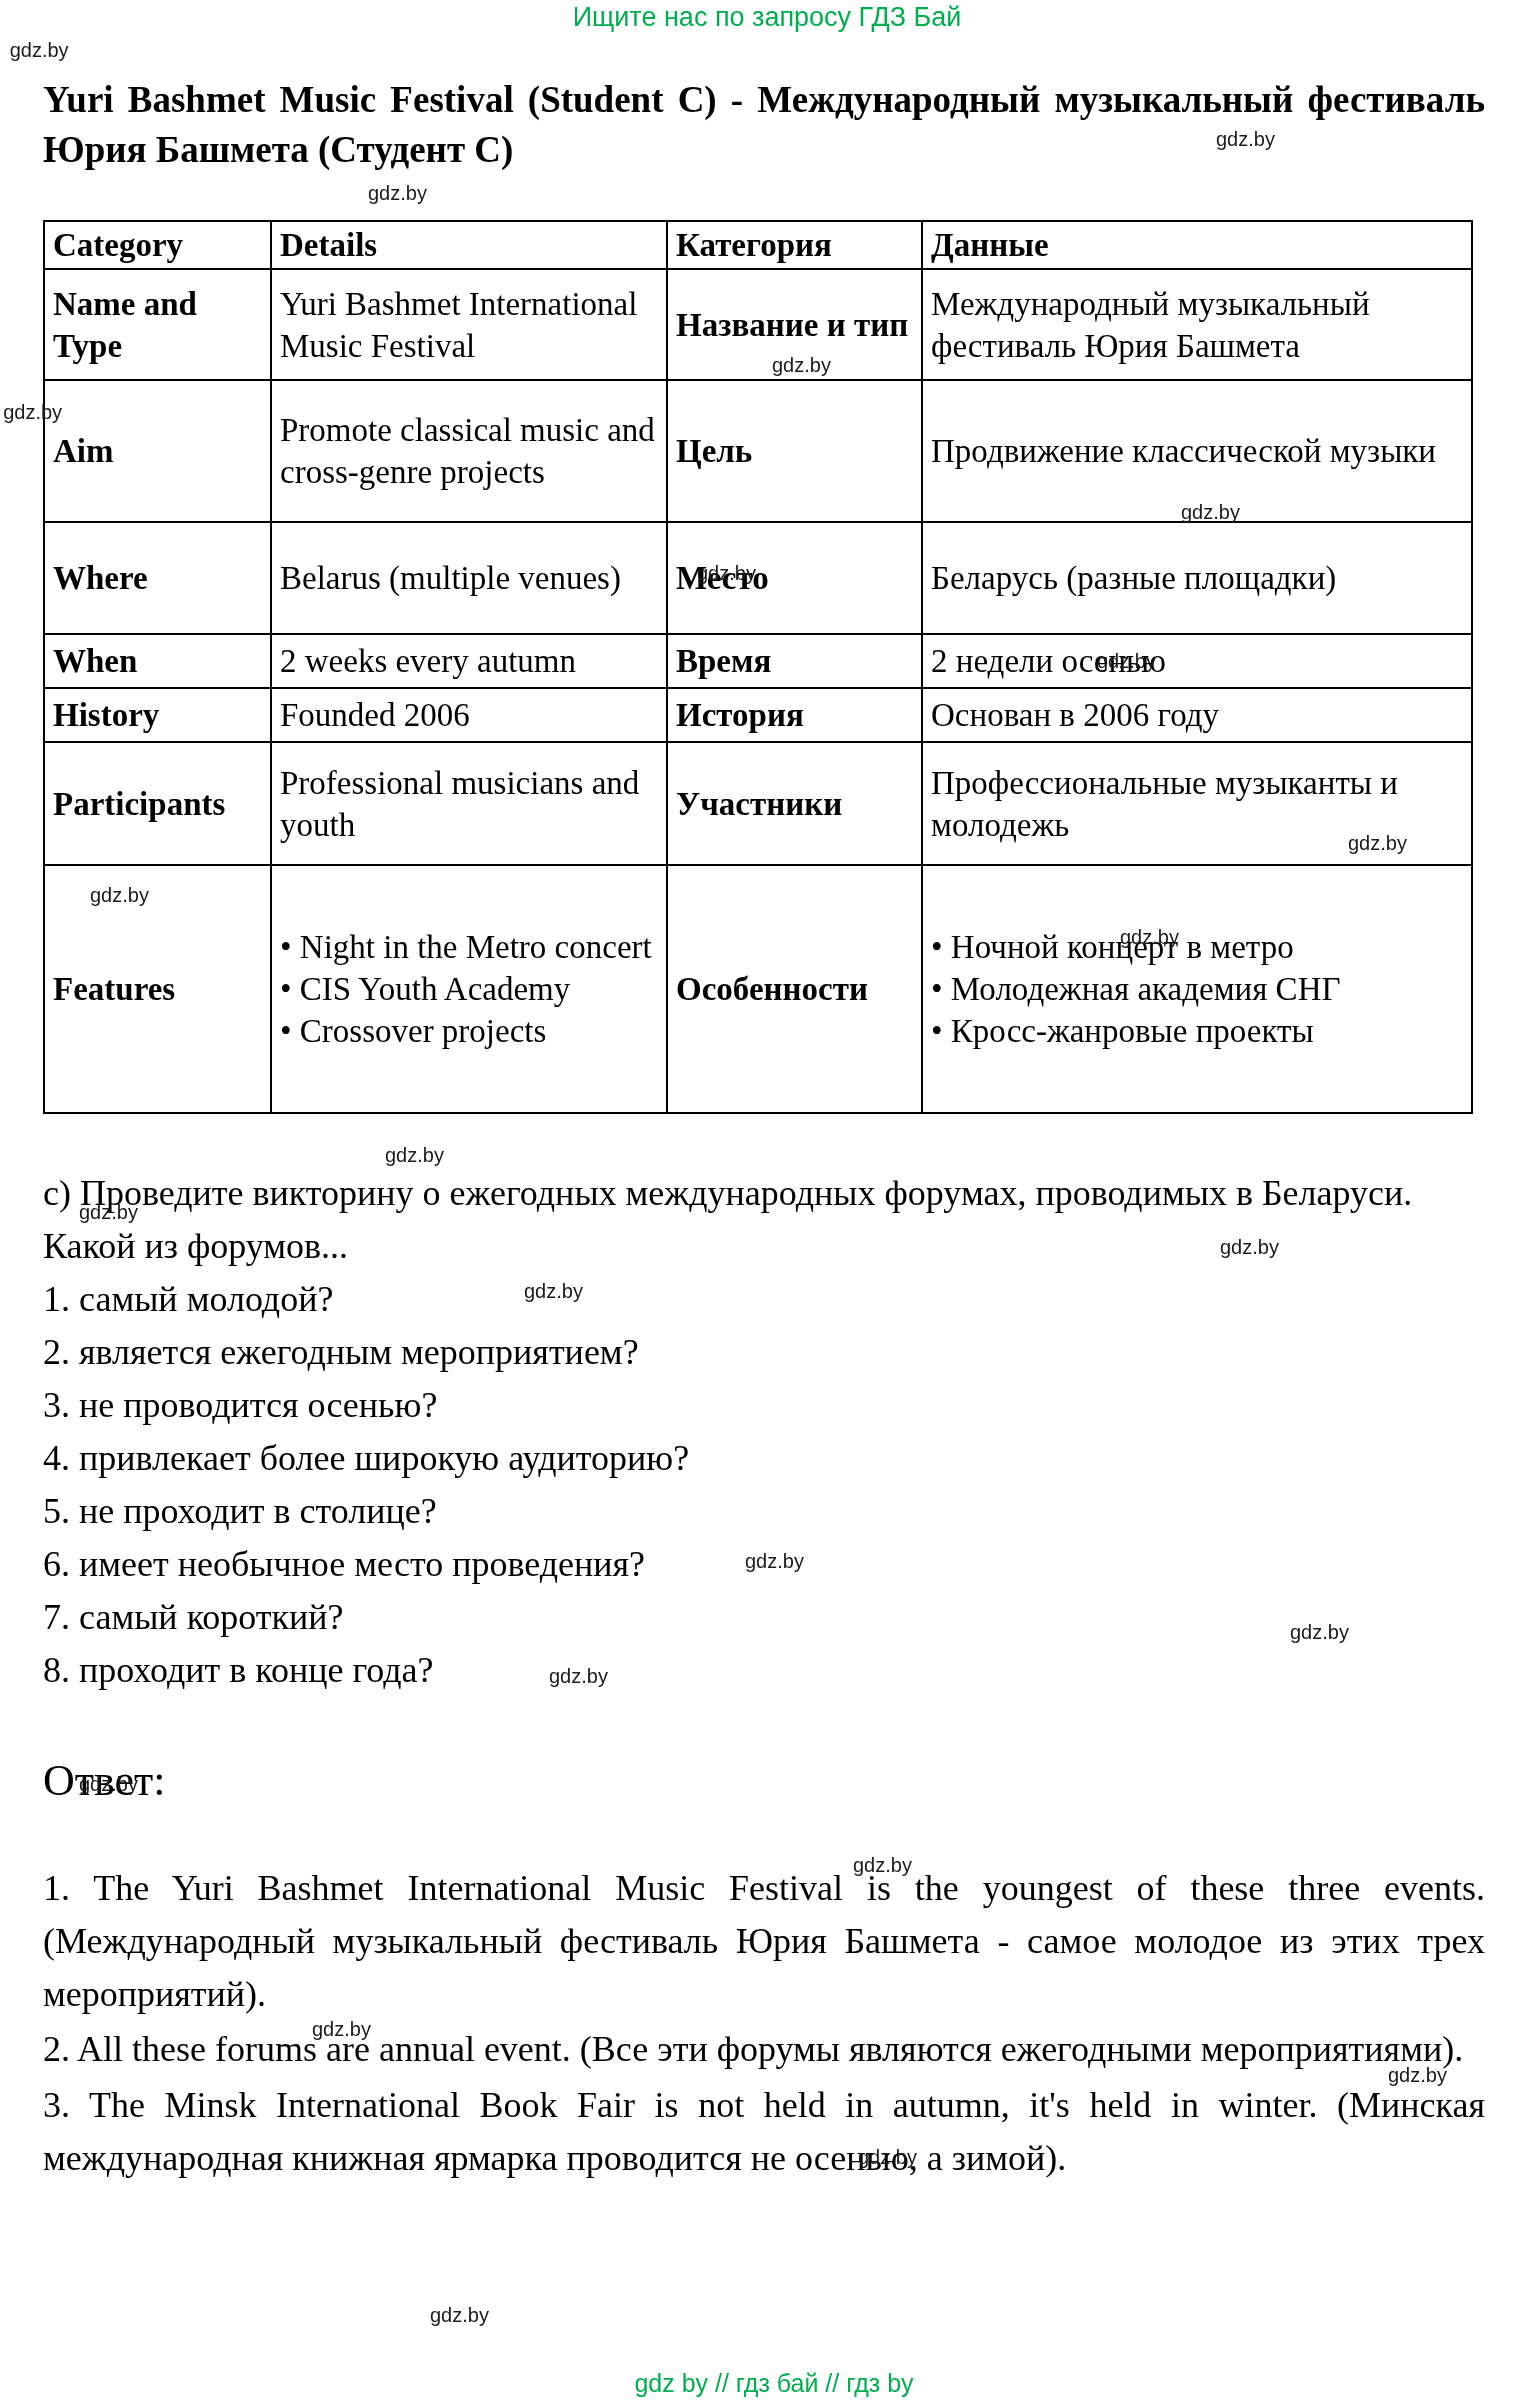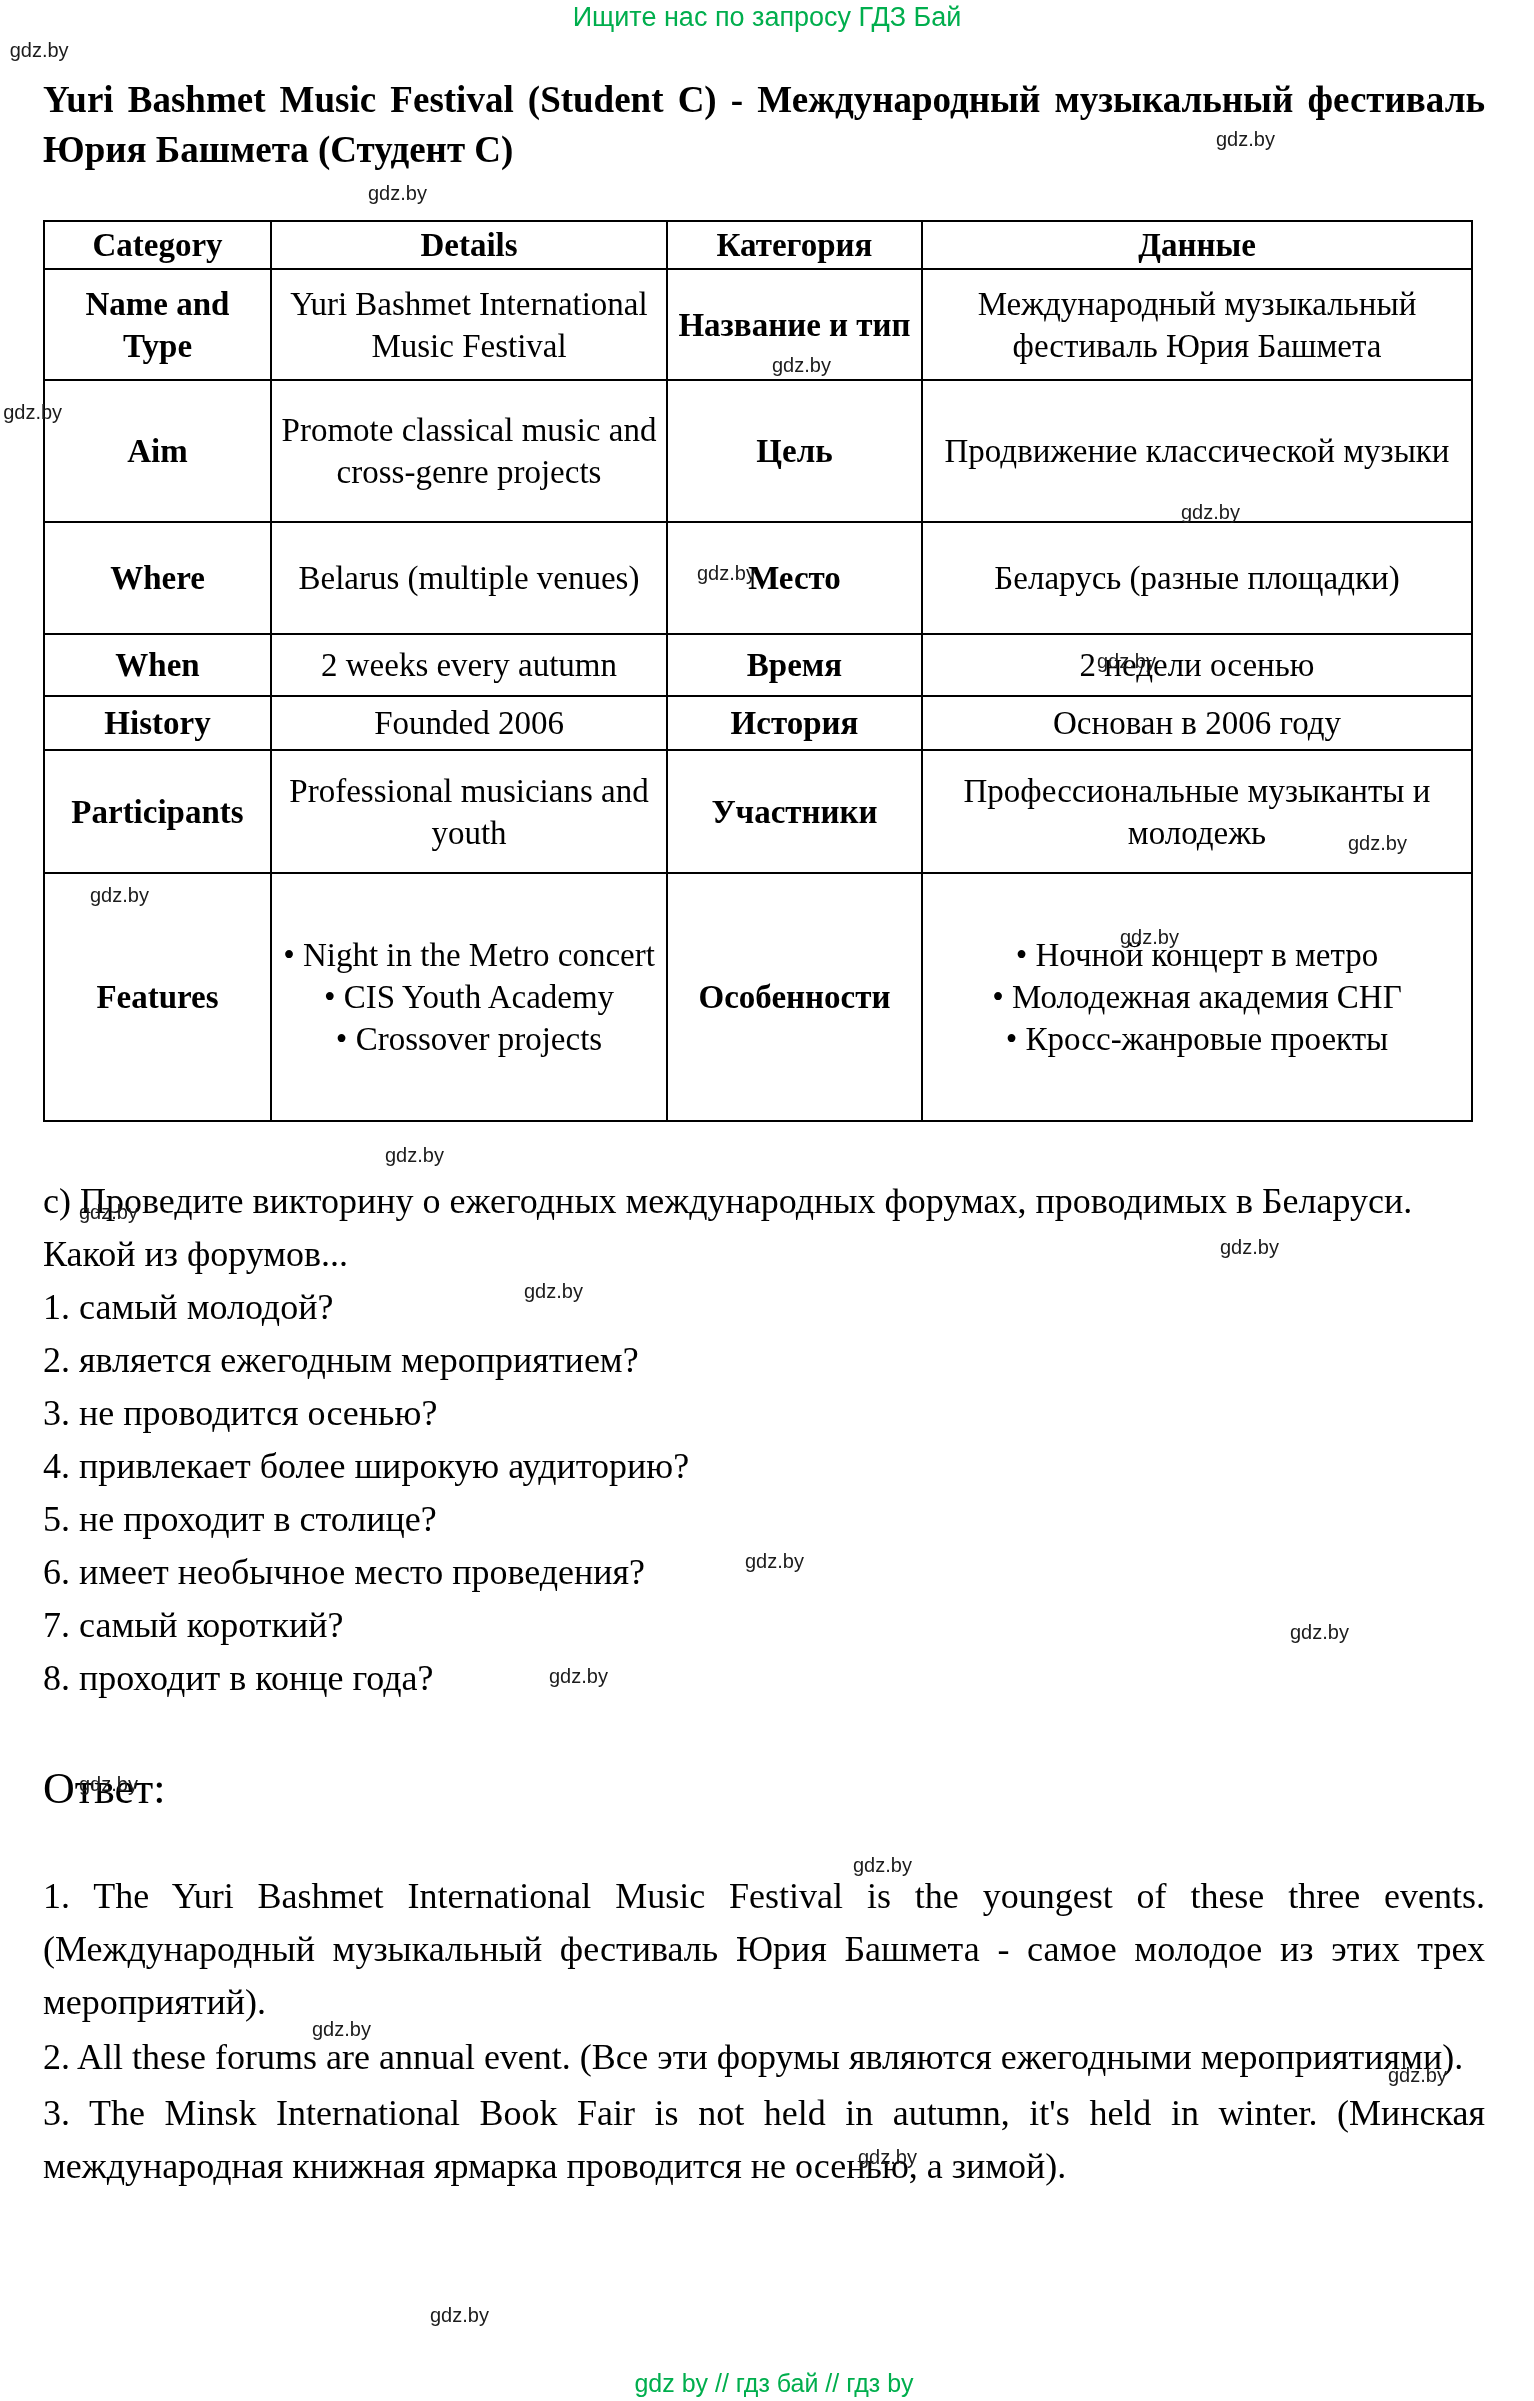--- a/index.html
+++ b/index.html
@@ -29,21 +29,21 @@
     width: 1429px;
     margin-top: 45px;
     table-layout: fixed;
   }
   table.info th, table.info td {
     border: 2.4px solid #000;
     padding: 1.6px 8px;
     vertical-align: middle;
     font-size: 33px;
     line-height: 42px;
-    text-align: center;
+    text-align: left;
     white-space: pre-line;
     overflow: hidden;
   }
   table.info th { font-weight: bold; }
   td.bold { font-weight: bold; }
   .para { font-size: 36px; line-height: 53px; text-align: justify; margin: 0; }
   .intro { margin-top: 53px; }
   .q { font-size: 36px; line-height: 53px; }
   .answer-label { font-size: 44px; line-height: 53px; margin: 57px 0 0 0; }
   .ans1 { margin-top: 55px; }
@@ -99,21 +99,21 @@
         <td>Promote classical music and cross-genre projects</td>
         <td class="bold">Цель</td>
         <td>Продвижение классической музыки</td>
       </tr>
       <tr style="height:112px">
         <td class="bold">Where</td>
         <td>Belarus (multiple venues)</td>
         <td class="bold">Место</td>
         <td>Беларусь (разные площадки)</td>
       </tr>
-      <tr style="height:62px">
+      <tr style="height:54px">
         <td class="bold">When</td>
         <td>2 weeks every autumn</td>
         <td class="bold">Время</td>
         <td>2 недели осенью</td>
       </tr>
       <tr style="height:54px">
         <td class="bold">History</td>
         <td>Founded 2006</td>
         <td class="bold">История</td>
         <td>Основан в 2006 году</td>

